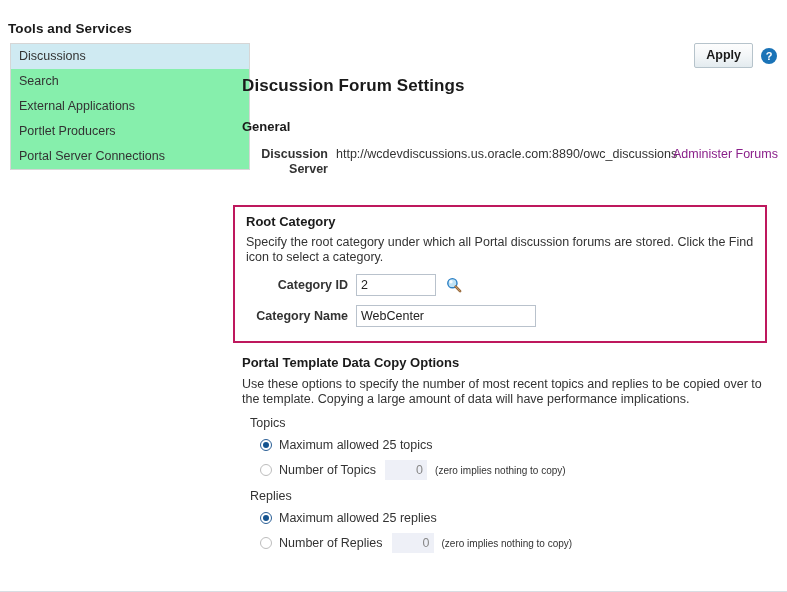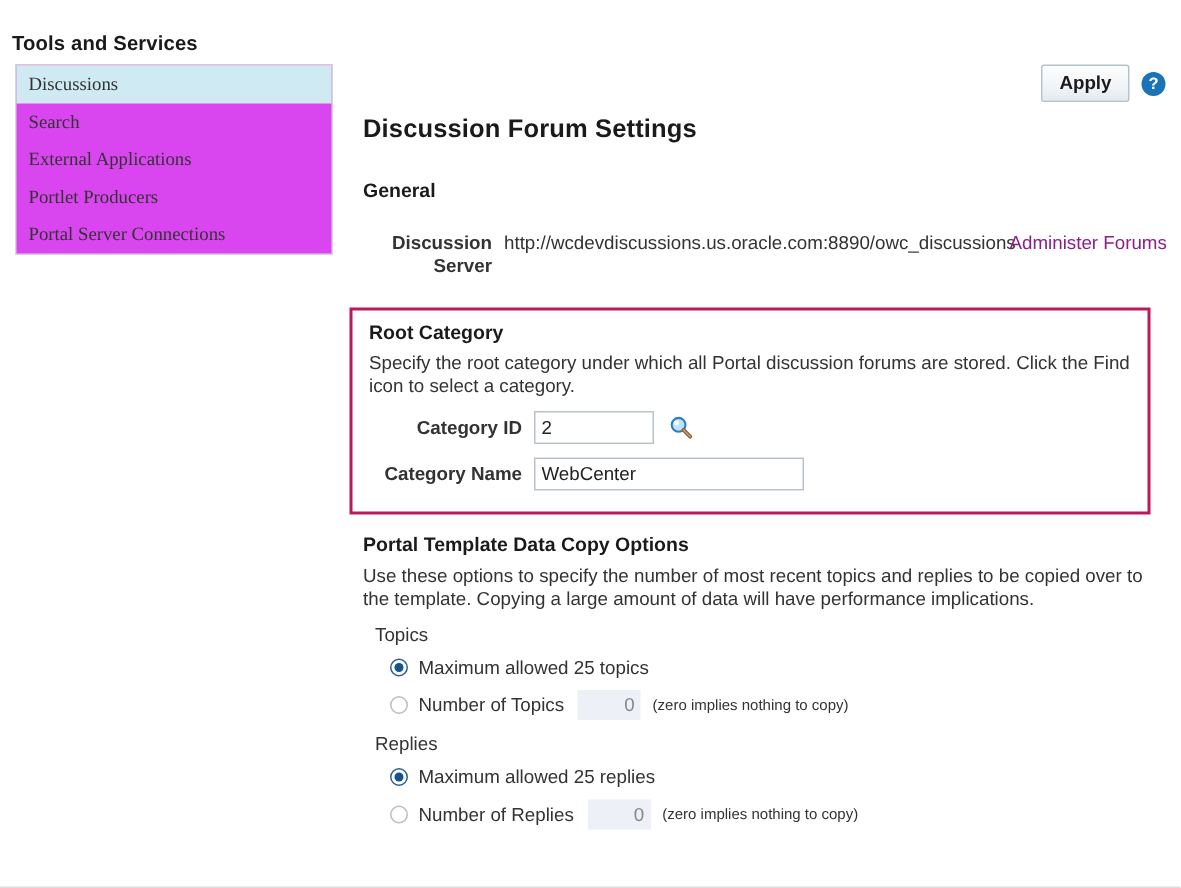--- a/index.html
+++ b/index.html
@@ -49,25 +49,24 @@
     font-weight: bold;
     color: #1a1a1a;
     letter-spacing: 0.1px;
     white-space: nowrap;
   }
 
   #nav-list {
     position: absolute;
     left: 10px;
     top: 43px;
-    width: 212px;
-    background: #d946ef;
+    width: 240px;
+    background: #86efac;
     border: 1px solid #d6d6d6;
     box-sizing: border-box;
-    font-family: Liberation Serif, serif;
   }
   .nav-item {
     height: 25px;
     line-height: 25px;
     padding-left: 8px;
     font-size: 12.5px;
     color: #333333;
     white-space: nowrap;
     box-sizing: border-box;
     cursor: default;
@@ -141,21 +140,21 @@
     line-height: 15px;
   }
 
   #general-section {
     position: absolute;
     left: 0;
     top: 119px;
     width: 534px;
   }
   #general-body {
-    margin-top: 21px;
+    margin-top: 13px;
     position: relative;
     height: 40px;
   }
   .field-label-right {
     position: absolute;
     font-size: 12.5px;
     font-weight: bold;
     color: #333333;
     text-align: right;
     line-height: 15px;

